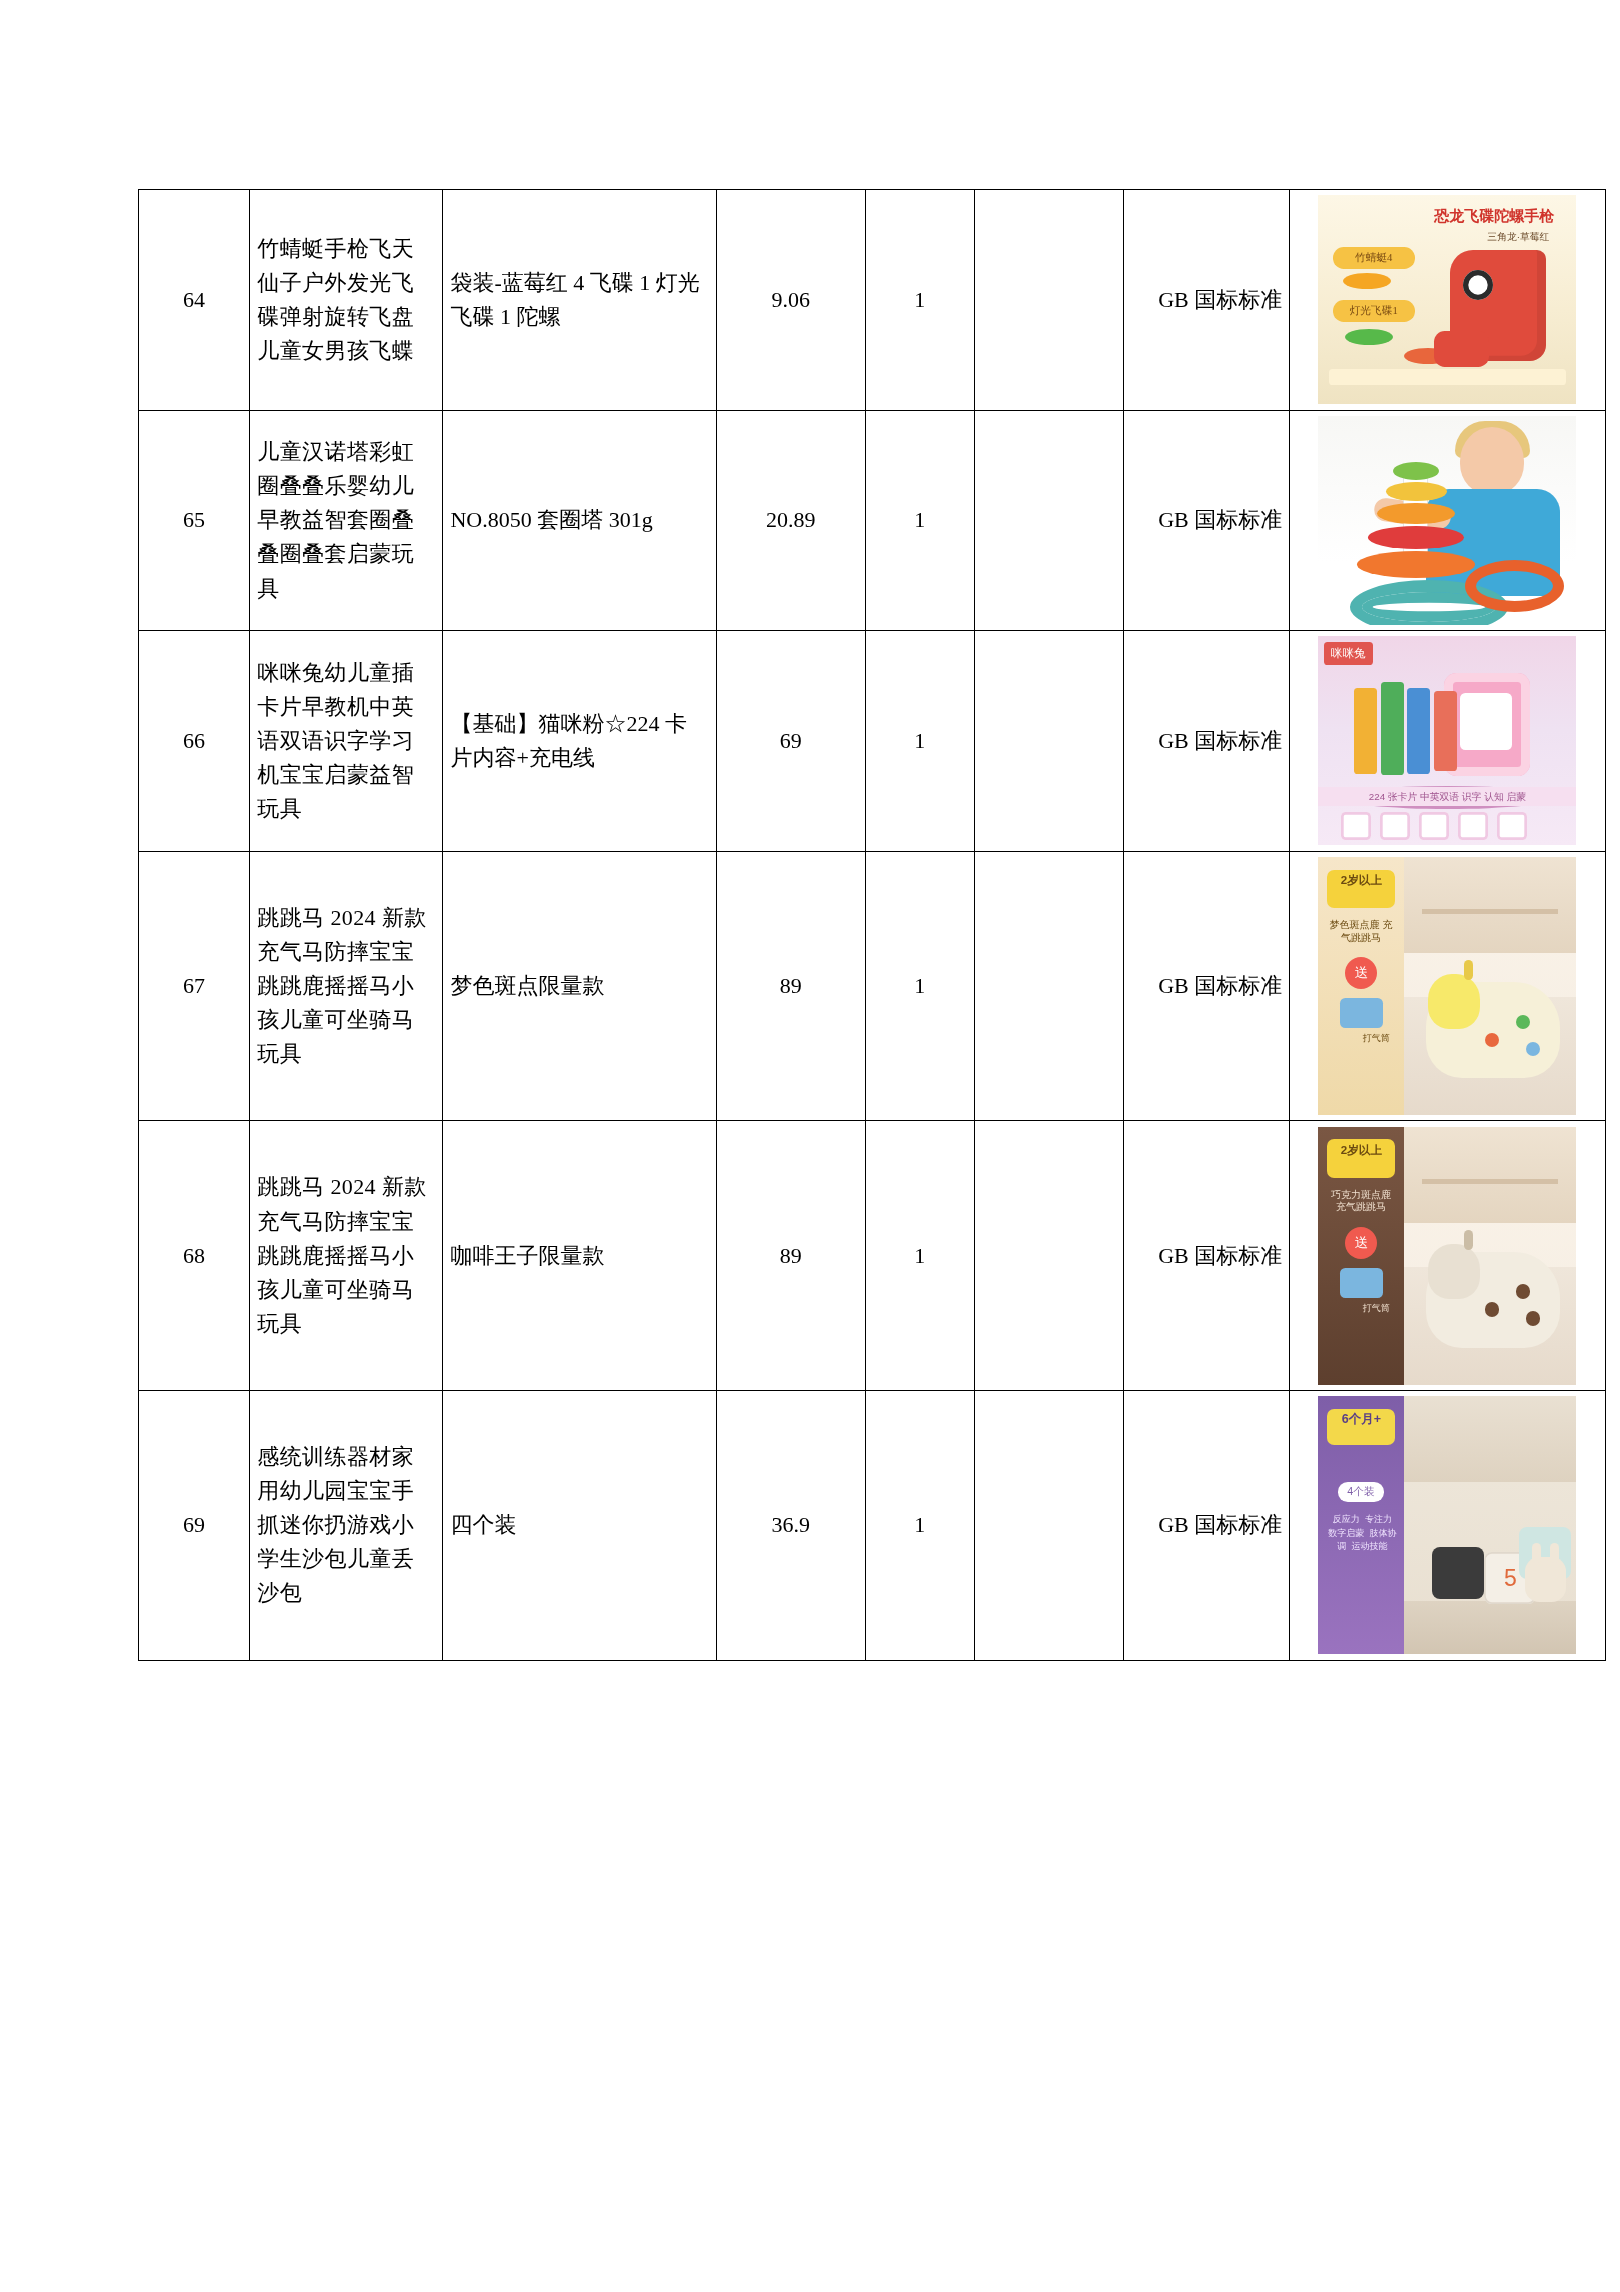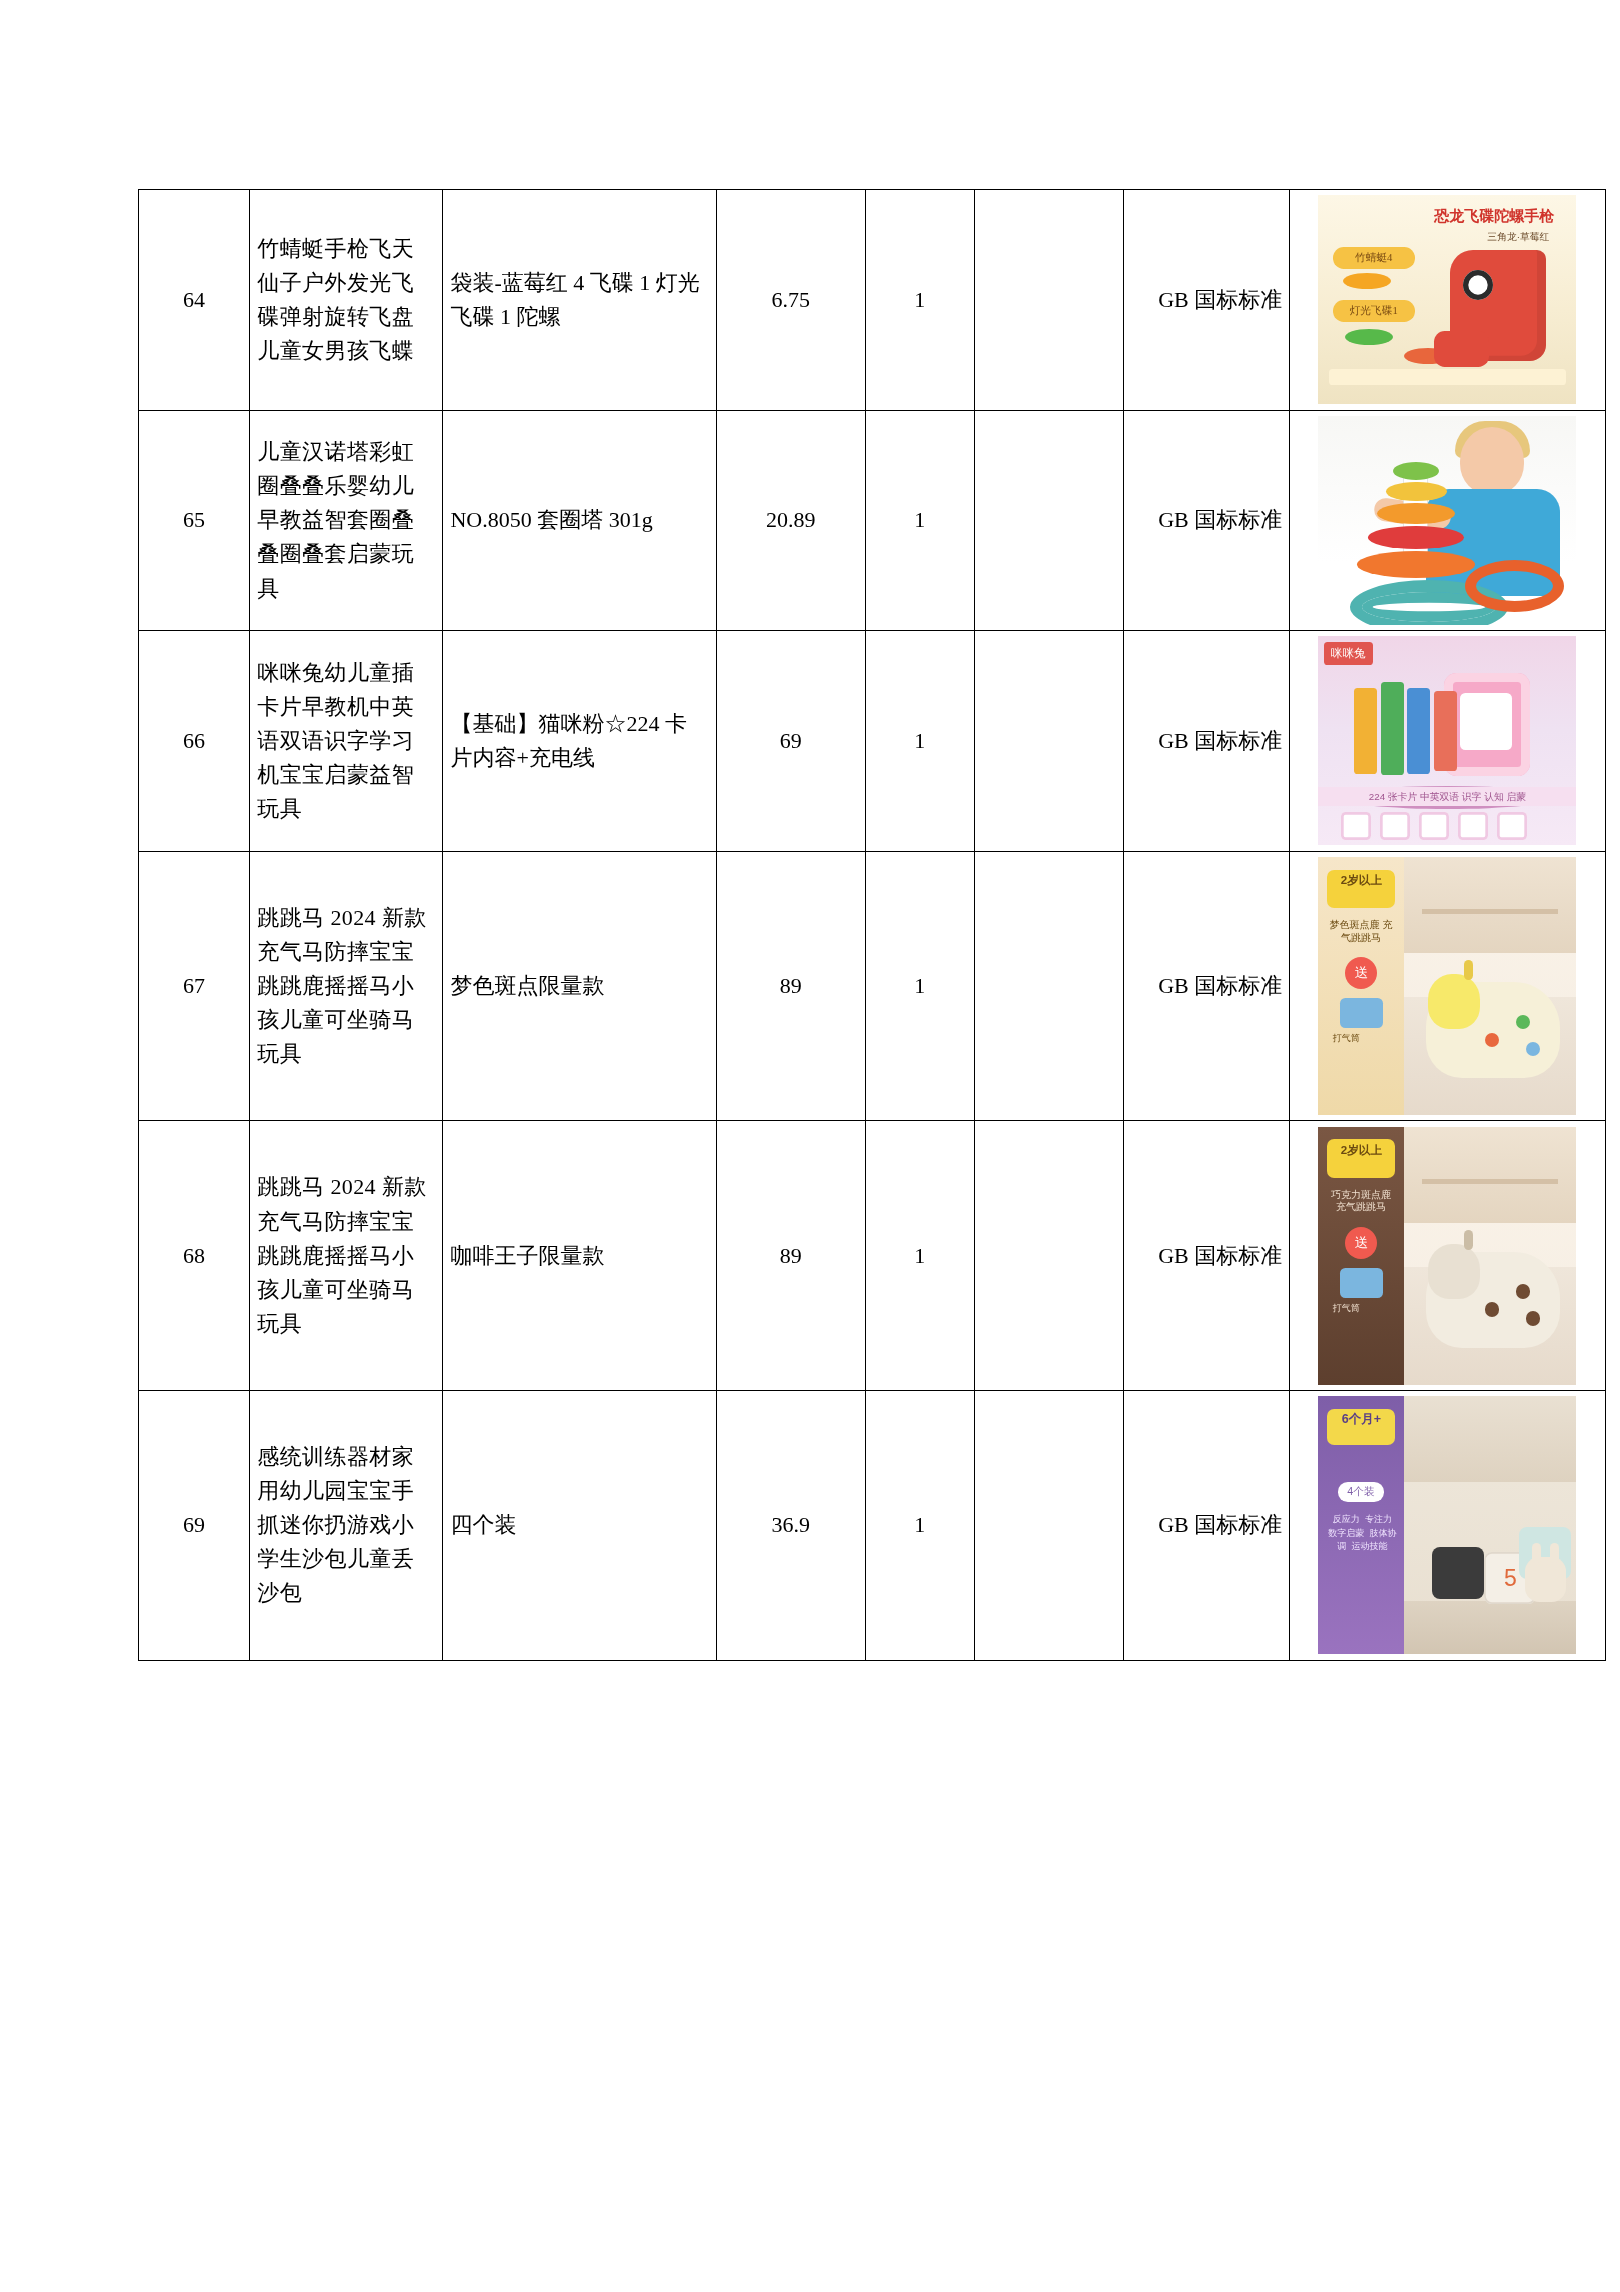--- a/index.html
+++ b/index.html
@@ -214,21 +214,21 @@
   .t67 .give, .t68 .give {
     position:absolute; left:27px; top:100px; width:32px; height:32px; border-radius:50%;
     background:#f05a4f; color:#fff; font-size:13.4px; line-height:32px; text-align:center;
     font-family:"Liberation Sans", sans-serif;
   }
   .t67 .pump, .t68 .pump {
     position:absolute; left:21.4px; top:141px; width:43px; height:30px; border-radius:5.3px;
     background:#7bb6df;
   }
   .t67 .pumpcap, .t68 .pumpcap {
-    position:absolute; left:14.3px; top:175px; width:57px; font-size:9px; text-align:left;
+    position:absolute; left:14.3px; top:175px; width:57px; font-size:9px; text-align:right;
     color:#6b4a10; font-family:"Liberation Sans", sans-serif;
   }
   .t68 .pumpcap { color:#f0e0cf; }
   .t67 .shelfbg, .t68 .shelfbg {
     position:absolute; left:86px; right:0; top:0; height:96px;
     background: linear-gradient(180deg,#efe3d2 0%,#e4d5c0 100%);
   }
   .t67 .shelfbg:after, .t68 .shelfbg:after {
     content:""; position:absolute; left:18px; right:18px; top:52px; height:5.3px; background:#d4c0a6;
   }
@@ -313,21 +313,21 @@
 <body>
 
 <div class="page">
   <table class="doc-table">
     <tbody>
 
       <tr>
         <td class="c-idx">64</td>
         <td class="c-name name-cell">竹蜻蜓手枪飞天仙子户外发光飞碟弹射旋转飞盘儿童女男孩飞蝶</td>
         <td class="c-spec spec-cell">袋装-蓝莓红 4 飞碟 1 灯光飞碟 1 陀螺</td>
-        <td class="c-price">6.75</td>
+        <td class="c-price">9.06</td>
         <td class="c-qty">1</td>
         <td class="c-blank"></td>
         <td class="c-std std-cell">GB 国标标准</td>
         <td class="c-img">
           <div class="thumb t64">
             <div class="hdr">恐龙飞碟陀螺手枪</div>
             <div class="sub">三角龙·草莓红</div>
             <div class="badge1">竹蜻蜓4</div>
             <div class="badge2">灯光飞碟1</div>
             <div class="ufo1"></div>

